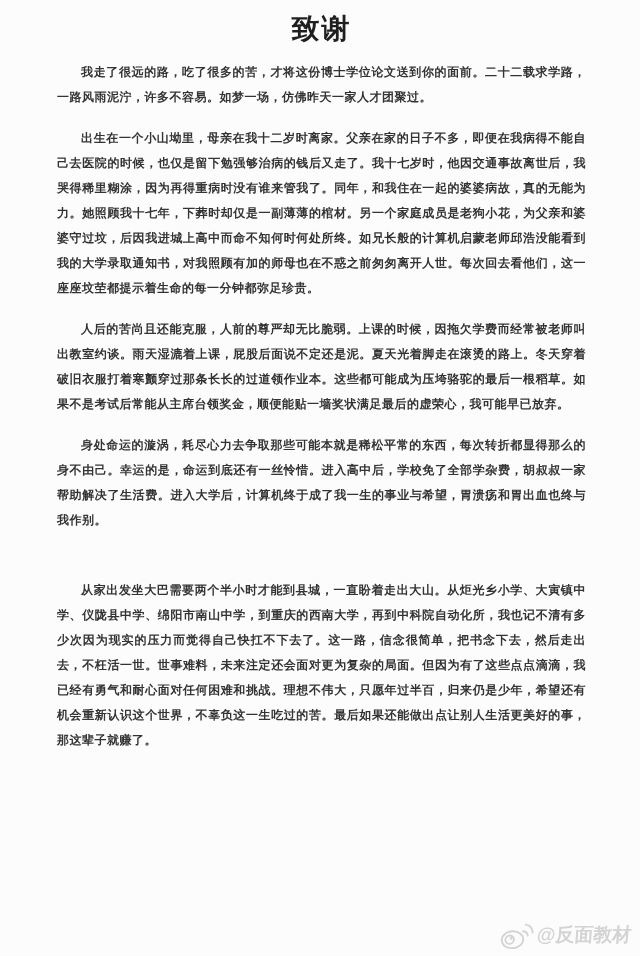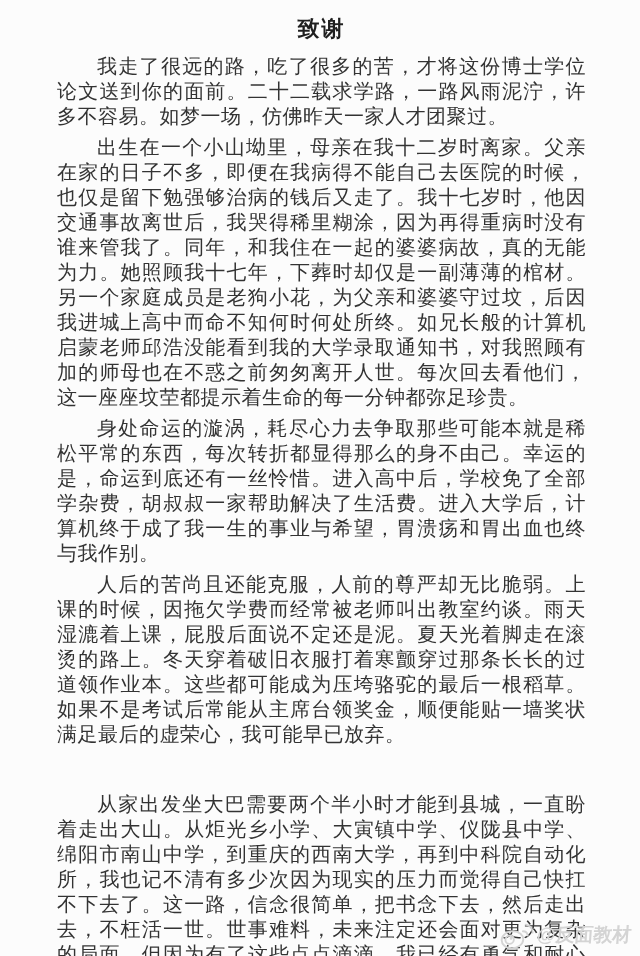--- a/index.html
+++ b/index.html
@@ -20,34 +20,35 @@
     position: relative;
     width: 640px;
     height: 956px;
     padding: 14px 54px 0 57px;
     font-family: "Liberation Serif", "DejaVu Serif", serif;
     color: var(--fg);
   }
   .doc-title {
     margin: 0 0 10px 0;
     font-family: "Liberation Sans", "DejaVu Sans", sans-serif;
-    font-size: 22px;
+    font-size: 28px;
     line-height: 30px;
     font-weight: bold;
     text-align: center;
     letter-spacing: 2px;
     color: var(--title-fg);
   }
   .para {
-    margin: 0 0 6px 0;
-    font-size: 20px;
+    margin: 16px 0 6px 0;
+    font-size: 12px;
     line-height: 25px;
     text-align: justify;
     text-indent: 2em;
     letter-spacing: 0.5px;
+    font-weight: bold;
   }
   .gap-before {
     margin-top: 45px;
   }
   .watermark {
     position: absolute;
     right: 8px;
     bottom: 6px;
     display: flex;
     align-items: center;
@@ -63,22 +64,22 @@
 </style>
 </head>
 <body>
 
 <div class="page">
 
   <h1 class="doc-title">致谢</h1>
 
   <p class="para">我走了很远的路，吃了很多的苦，才将这份博士学位论文送到你的面前。二十二载求学路，一路风雨泥泞，许多不容易。如梦一场，仿佛昨天一家人才团聚过。</p>
   <p class="para">出生在一个小山坳里，母亲在我十二岁时离家。父亲在家的日子不多，即便在我病得不能自己去医院的时候，也仅是留下勉强够治病的钱后又走了。我十七岁时，他因交通事故离世后，我哭得稀里糊涂，因为再得重病时没有谁来管我了。同年，和我住在一起的婆婆病故，真的无能为力。她照顾我十七年，下葬时却仅是一副薄薄的棺材。另一个家庭成员是老狗小花，为父亲和婆婆守过坟，后因我进城上高中而命不知何时何处所终。如兄长般的计算机启蒙老师邱浩没能看到我的大学录取通知书，对我照顾有加的师母也在不惑之前匆匆离开人世。每次回去看他们，这一座座坟茔都提示着生命的每一分钟都弥足珍贵。</p>
+  <p class="para">人后的苦尚且还能克服，人前的尊严却无比脆弱。上课的时候，因拖欠学费而经常被老师叫出教室约谈。雨天湿漉着上课，屁股后面说不定还是泥。夏天光着脚走在滚烫的路上。冬天穿着破旧衣服打着寒颤穿过那条长长的过道领作业本。这些都可能成为压垮骆驼的最后一根稻草。如果不是考试后常能从主席台领奖金，顺便能贴一墙奖状满足最后的虚荣心，我可能早已放弃。</p>
   <p class="para">身处命运的漩涡，耗尽心力去争取那些可能本就是稀松平常的东西，每次转折都显得那么的身不由己。幸运的是，命运到底还有一丝怜惜。进入高中后，学校免了全部学杂费，胡叔叔一家帮助解决了生活费。进入大学后，计算机终于成了我一生的事业与希望，胃溃疡和胃出血也终与我作别。</p>
-  <p class="para">人后的苦尚且还能克服，人前的尊严却无比脆弱。上课的时候，因拖欠学费而经常被老师叫出教室约谈。雨天湿漉着上课，屁股后面说不定还是泥。夏天光着脚走在滚烫的路上。冬天穿着破旧衣服打着寒颤穿过那条长长的过道领作业本。这些都可能成为压垮骆驼的最后一根稻草。如果不是考试后常能从主席台领奖金，顺便能贴一墙奖状满足最后的虚荣心，我可能早已放弃。</p>
   <p class="para gap-before">从家出发坐大巴需要两个半小时才能到县城，一直盼着走出大山。从炬光乡小学、大寅镇中学、仪陇县中学、绵阳市南山中学，到重庆的西南大学，再到中科院自动化所，我也记不清有多少次因为现实的压力而觉得自己快扛不下去了。这一路，信念很简单，把书念下去，然后走出去，不枉活一世。世事难料，未来注定还会面对更为复杂的局面。但因为有了这些点点滴滴，我已经有勇气和耐心面对任何困难和挑战。理想不伟大，只愿年过半百，归来仍是少年，希望还有机会重新认识这个世界，不辜负这一生吃过的苦。最后如果还能做出点让别人生活更美好的事，那这辈子就赚了。</p>
 
   <div class="watermark">
     <span class="wm-icon">
       <svg width="34" height="30" viewBox="0 0 36 32" fill="none" xmlns="http://www.w3.org/2000/svg">
         <ellipse cx="13.5" cy="21" rx="11.5" ry="9" stroke="#d4d4d4" stroke-width="2"></ellipse>
         <circle cx="10.5" cy="21" r="4.5" stroke="#d4d4d4" stroke-width="2"></circle>
         <circle cx="12" cy="19.5" r="1.6" fill="#d4d4d4"></circle>
         <path d="M24 12 Q28.5 12 29.5 16.5" stroke="#d4d4d4" stroke-width="2" stroke-linecap="round"></path>
         <path d="M26.5 5 Q33.5 6 34.5 13.5" stroke="#d4d4d4" stroke-width="2" stroke-linecap="round"></path>

